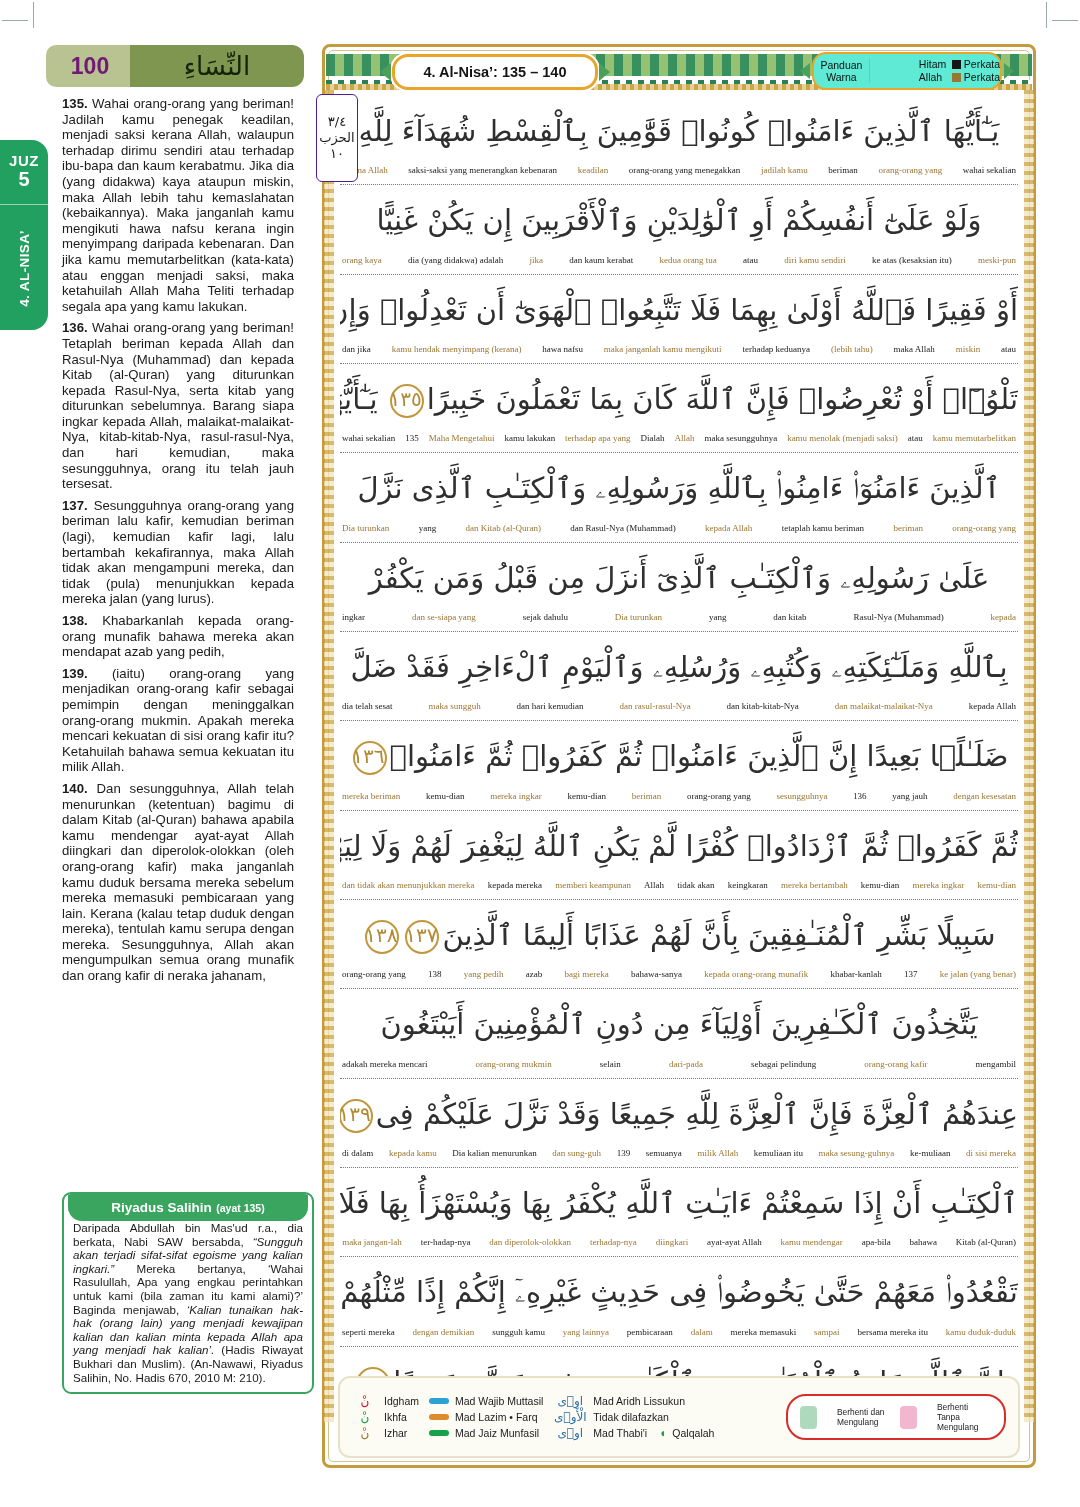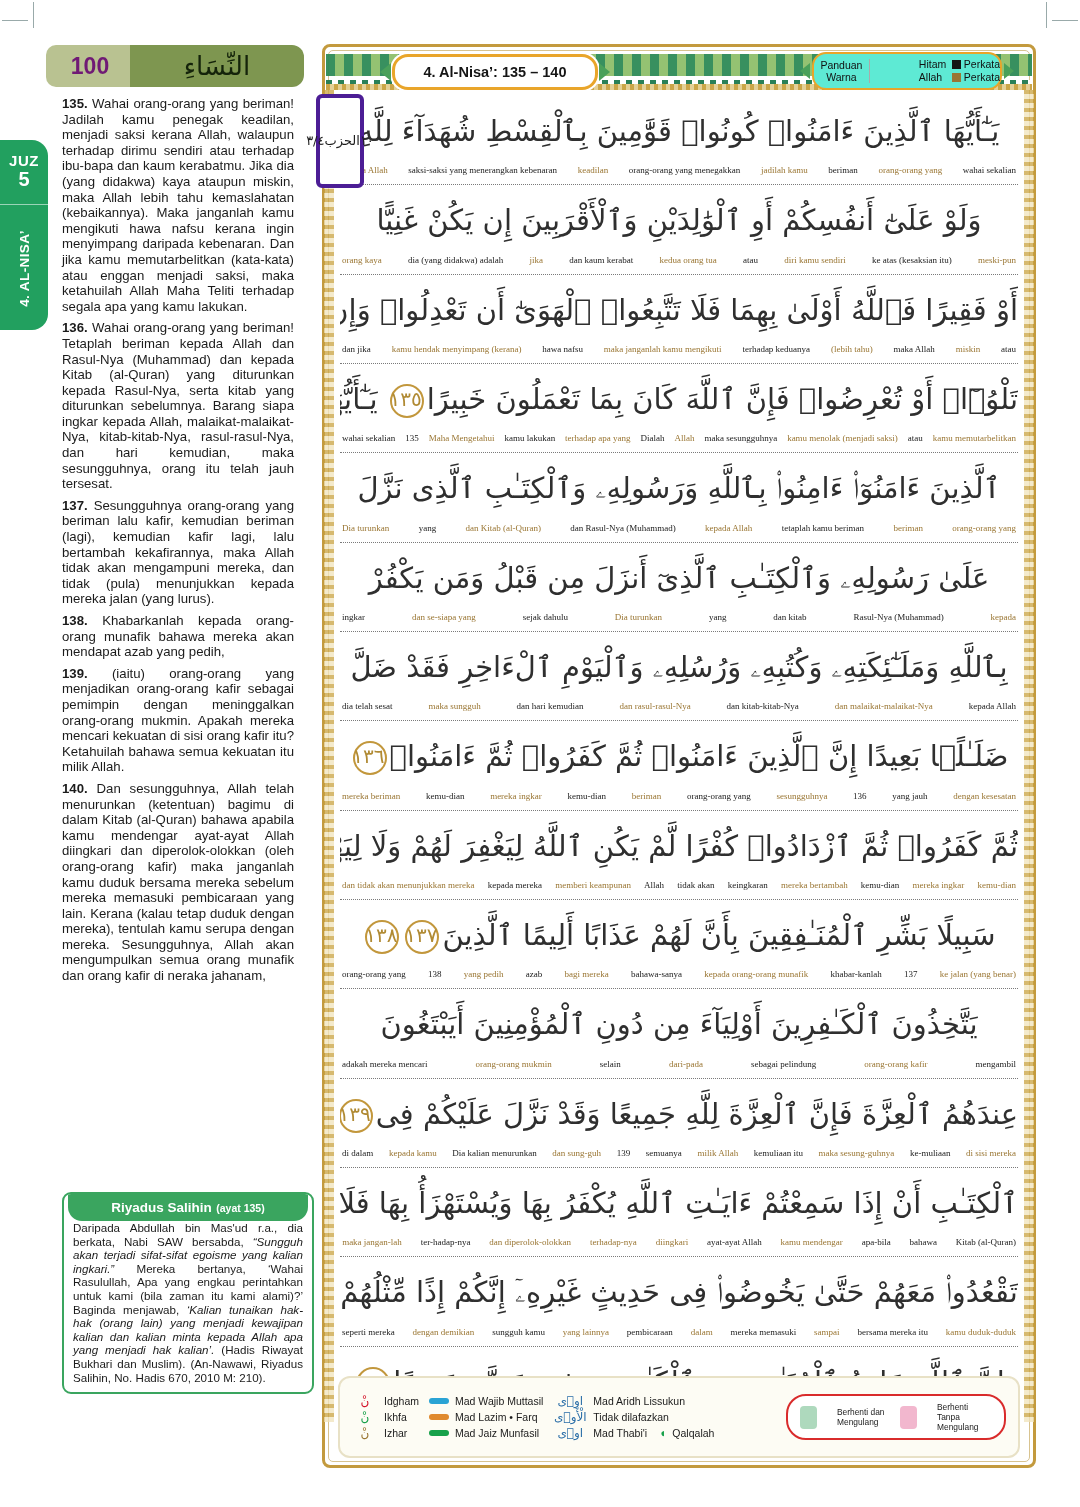--- a/index.html
+++ b/index.html
@@ -147,22 +147,22 @@
   #legend-plate .sw{width:9px;height:9px;display:inline-block;}
   #legend-plate:before,#legend-plate:after{
     content:"";position:absolute;top:50%;margin-top:-8px;border-style:solid;border-width:8px 10px;
   }
   #legend-plate:before{left:-24px;border-color:transparent #4aa05a transparent transparent;}
   #legend-plate:after{right:-24px;border-color:transparent transparent transparent #4aa05a;}
 
   
   #hizb-marker{
     position:absolute;left:-6px;top:50px;width:40px;height:86px;
-    background:#fff;border:4px solid #4c1d95;border-radius:6px;
-    display:flex;flex-direction:row;align-items:center;justify-content:center;
+    background:#fff;border:1px solid #4c1d95;border-radius:6px;
+    display:flex;flex-direction:column;align-items:center;justify-content:center;
     z-index:7;font-family:"DejaVu Sans",sans-serif;color:#1b1b1b;
   }
   #hizb-marker div{font-size:13px;line-height:16px;direction:rtl;}
 
   
   #lines{
     position:absolute;left:18px;top:52px;right:18px;bottom:92px;
   }
   .ayah-line{
     border-bottom:1px dotted #7a7a7a;

